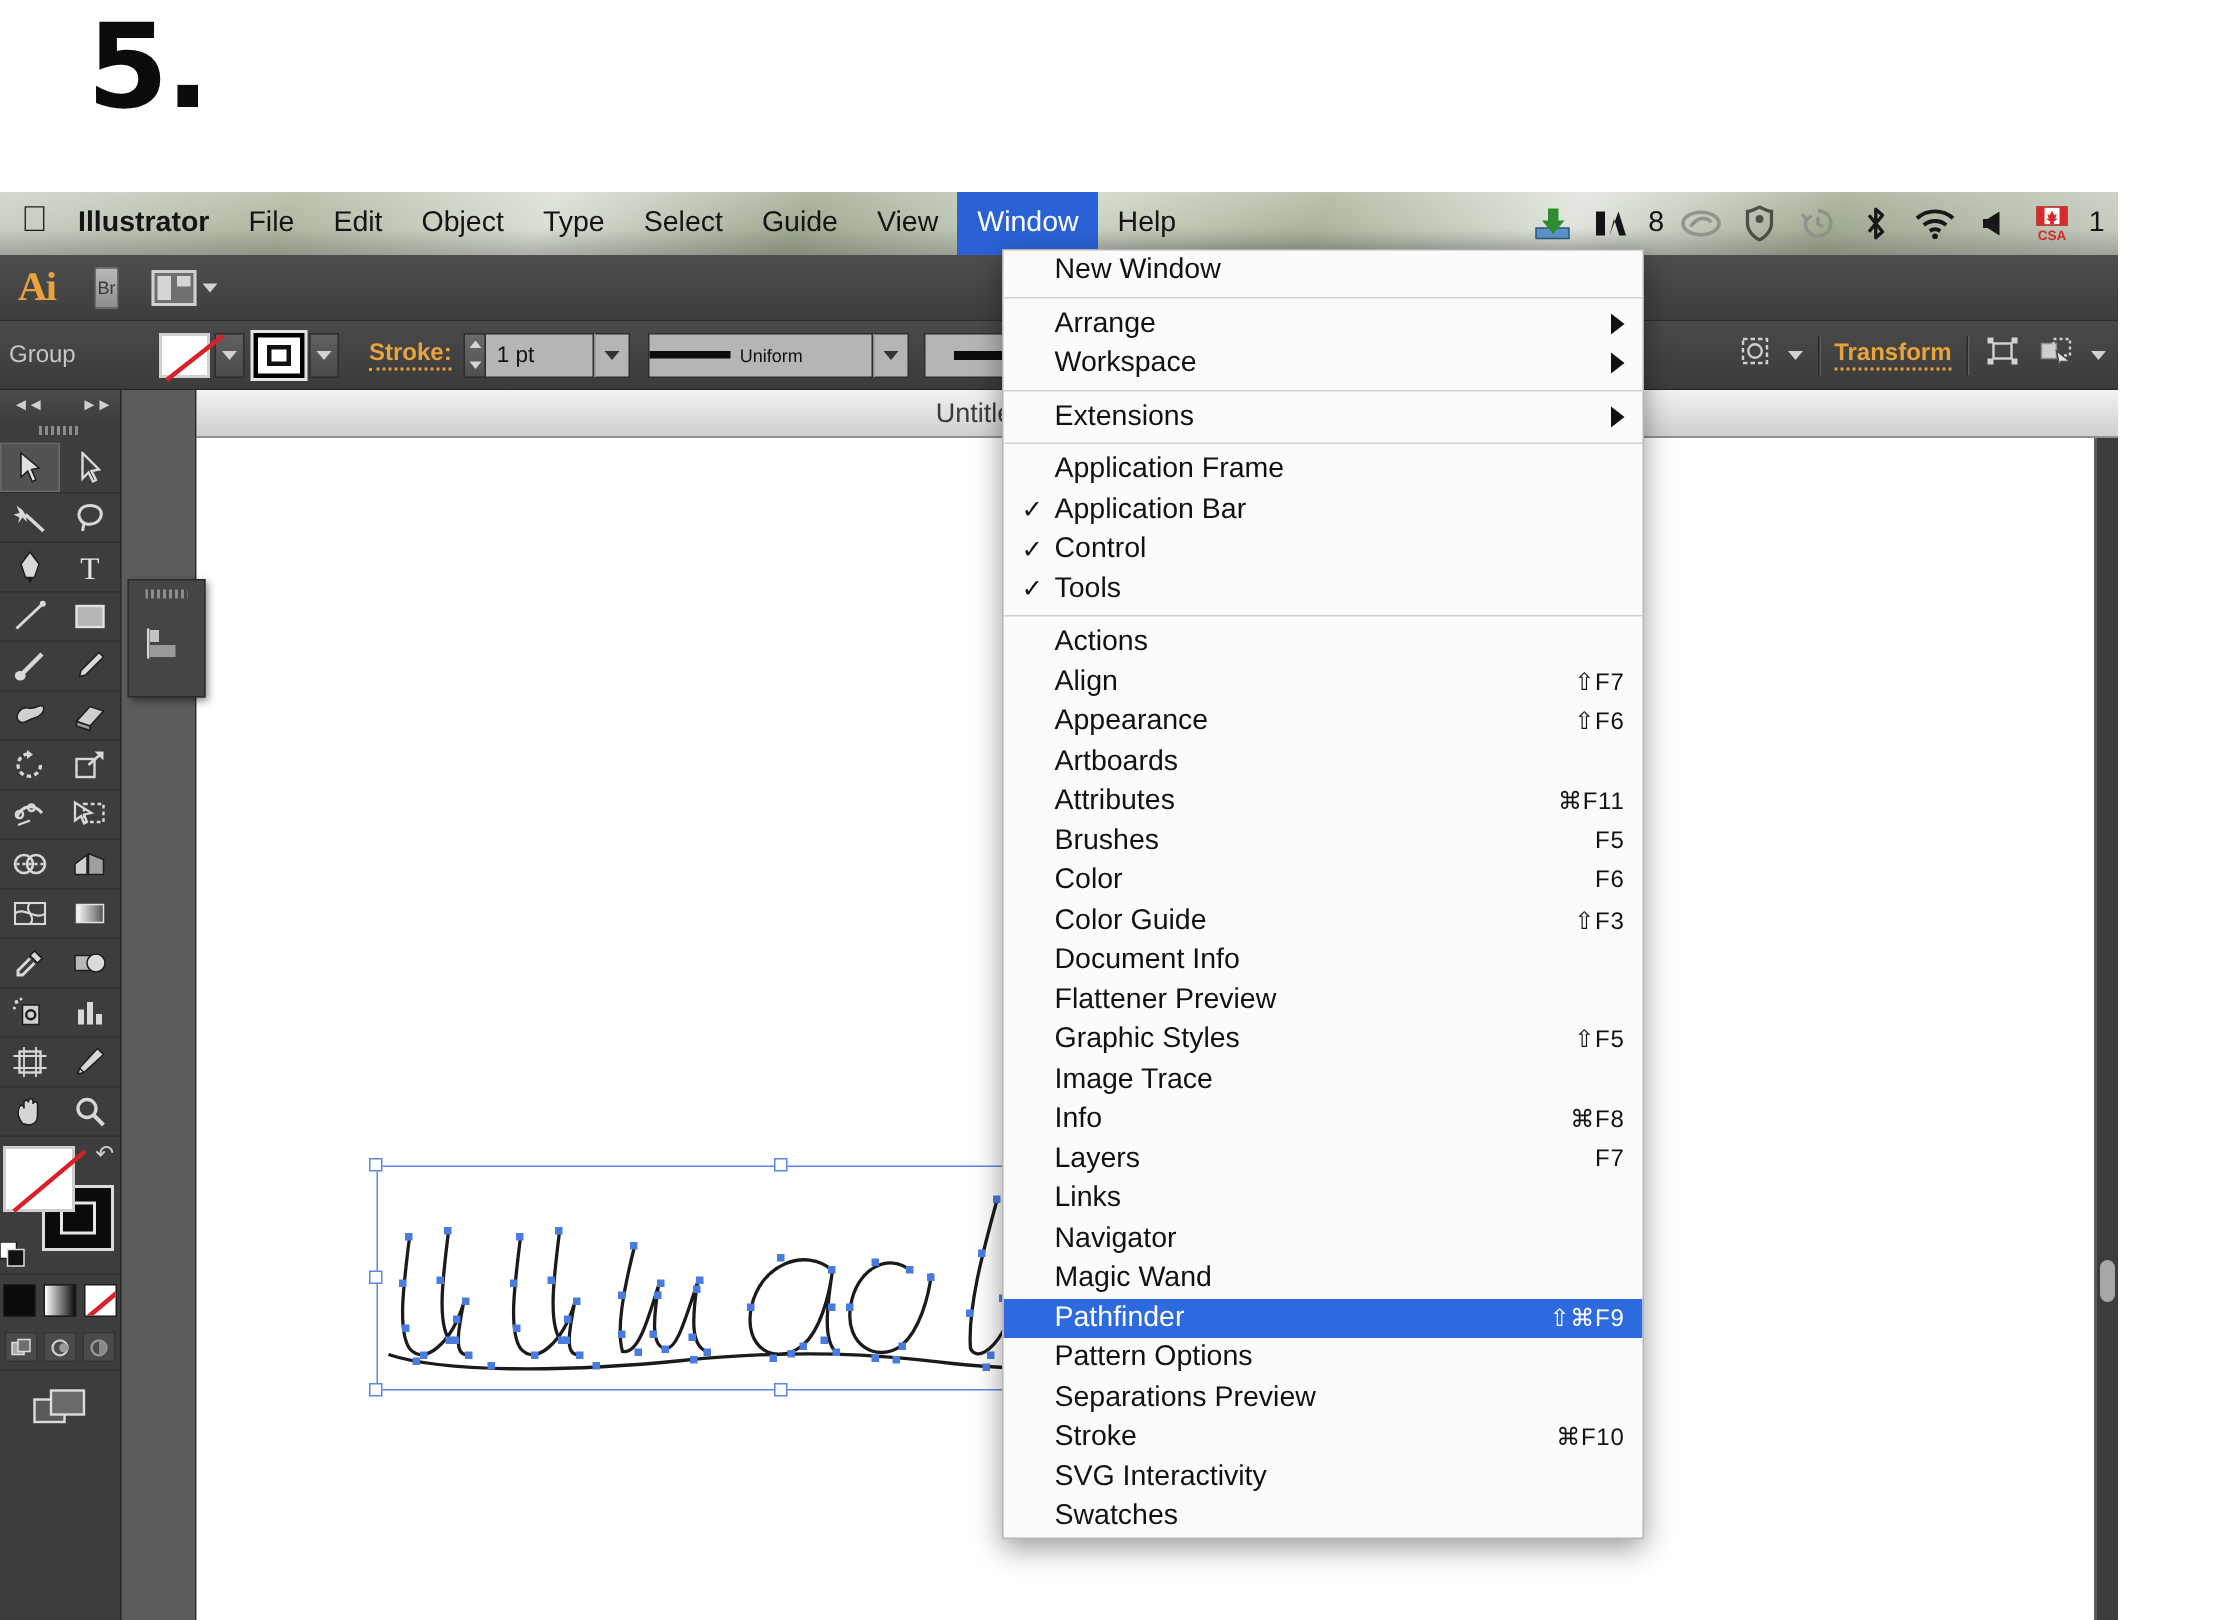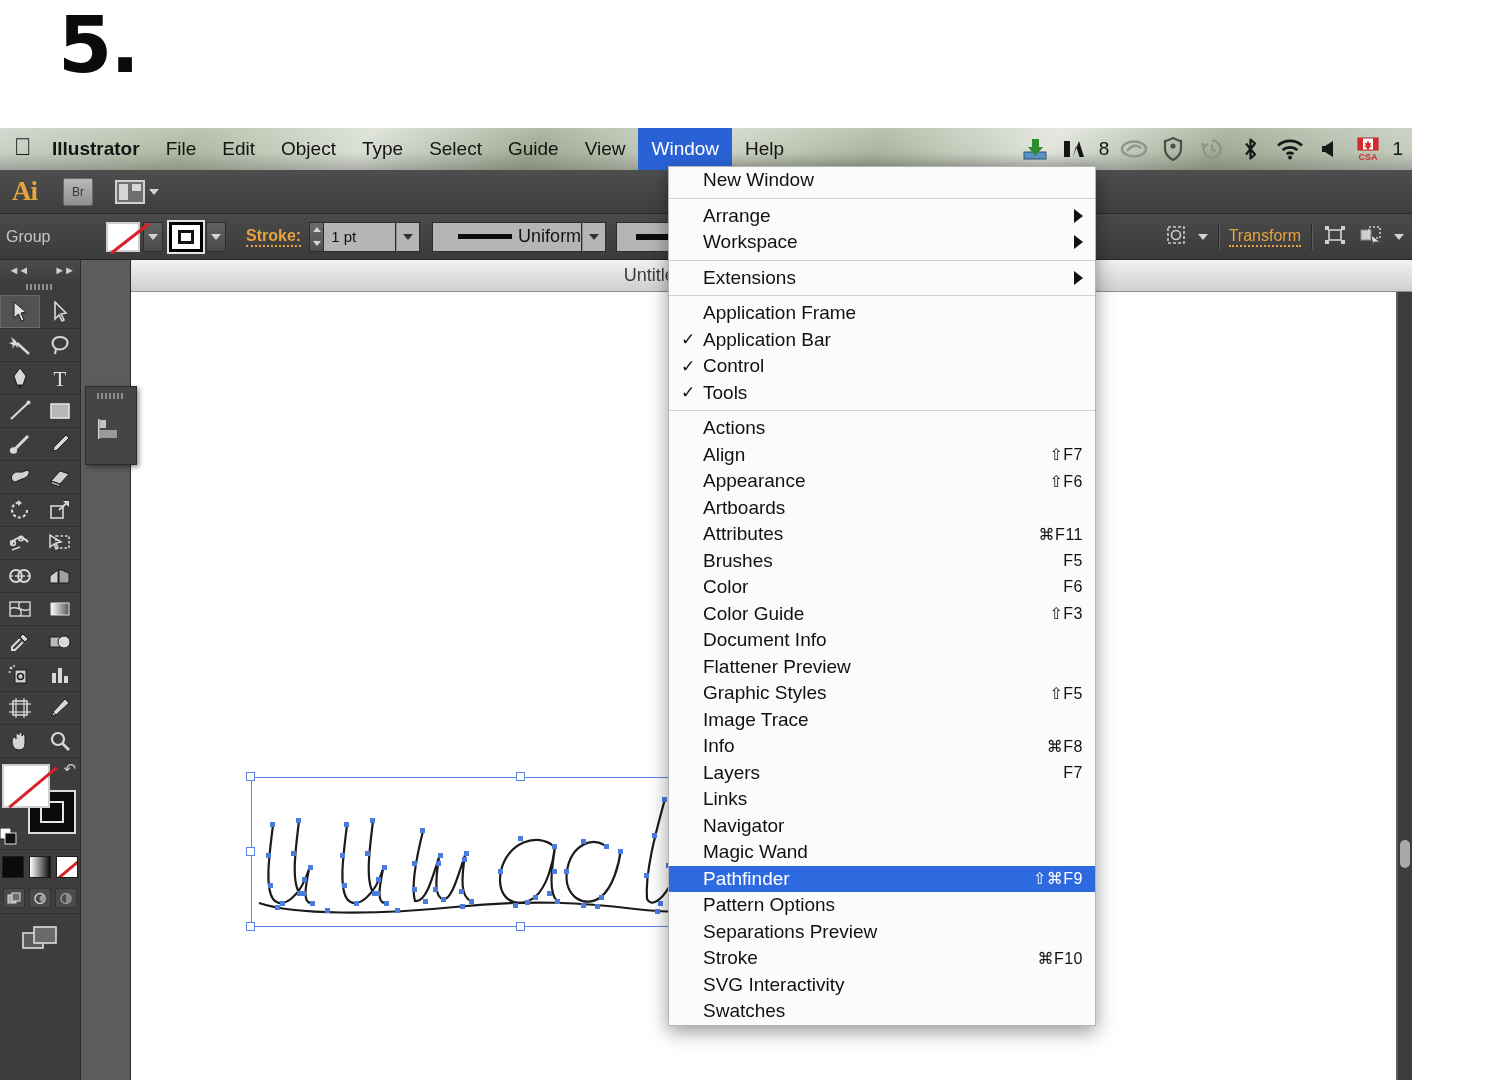--- a/index.html
+++ b/index.html
@@ -36,21 +36,21 @@
   .mb-ico { width:39px; height:42px; display:flex; align-items:center; justify-content:center; }
   .mb-ico svg { display:block; }
   .mb-txt { font-size:19px; color:#141414; padding:0 5px; }
 
   
   .appbar { position:absolute; left:0; top:42px; width:1412px; height:44px;
             background:linear-gradient(to bottom,#4e4e4e,#3e3e3e);
             border-bottom:1px solid #2b2b2b; display:flex; align-items:center; }
   .ai-logo { margin-left:12px; font-size:27px; font-weight:bold; color:#e8a33d;
              font-family:"Liberation Serif", serif; letter-spacing:-1px; }
-  .br-btn { margin-left:26px; width:30px; height:28px; border-radius:2px;
+  .br-btn { margin-left:26px; width:16px; height:28px; border-radius:2px;
             background:linear-gradient(to bottom,#b9b9b9,#8e8e8e); border:1px solid #6a6a6a;
             color:#3a3a3a; font-size:12px; display:flex; align-items:center; justify-content:center; }
   .arr-btn { margin-left:22px; display:flex; align-items:center; gap:4px; }
   .arr-glyph { width:30px; height:24px; border:2px solid #d0d0d0; background:#6f6f6f;
                position:relative; }
   .arr-glyph:before { content:""; position:absolute; left:2px; top:2px; width:9px; bottom:2px; background:#d6d6d6; }
   .arr-glyph:after  { content:""; position:absolute; left:15px; top:2px; right:2px; height:7px; background:#d6d6d6; }
   .caret { width:0;height:0;border-left:5px solid transparent;border-right:5px solid transparent;
            border-top:6px solid #d2d2d2; }
 
@@ -76,28 +76,28 @@
           align-items:center; }
   .spin i { width:0;height:0;border-left:4px solid transparent;border-right:4px solid transparent; }
   .spin i.up { border-bottom:5px solid #d6d6d6; }
   .spin i.dn { border-top:5px solid #d6d6d6; }
   .numfield { width:72px; height:30px; background:#b5b5b5; border:1px solid #2e2e2e; border-left:none;
               color:#121212; font-size:15px; display:flex; align-items:center; padding-left:7px; }
   .dropcaret { width:24px; height:30px; background:#b5b5b5; border:1px solid #2e2e2e; border-left:1px solid #8d8d8d;
                display:flex; align-items:center; justify-content:center; }
   .dropcaret .caret { border-top-color:#333; }
   .profile { width:150px; height:30px; background:#b5b5b5; border:1px solid #2e2e2e; margin-left:12px;
-             display:flex; align-items:center; justify-content:flex-end; gap:6px; color:#111; font-size:18px; }
+             display:flex; align-items:center; justify-content:flex-start; gap:6px; color:#111; font-size:12px; }
   .profile .bar { width:54px; height:5px; background:#0c0c0c; }
   .brushbox { width:150px; height:30px; background:#b5b5b5; border:1px solid #2e2e2e; margin-left:10px;
               display:flex; align-items:center; justify-content:center; }
   .brushbox .bar { width:110px; height:6px; background:#0c0c0c; }
   .ctrl-right { margin-left:auto; display:flex; align-items:center; padding-right:8px; gap:10px; }
   .ctrl-sep { width:1px; height:26px; background:#2b2b2b; box-shadow:1px 0 0 #5d5d5d; }
-  .transform-lbl { color:#e8a33d; font-size:16px; font-weight:normal; border-bottom:2px dotted #e8a33d; }
+  .transform-lbl { color:#e8a33d; font-size:16px; font-weight:bold; border-bottom:2px dotted #e8a33d; }
 
   
   .docwin { position:absolute; left:130px; top:132px; width:1282px; height:820px; background:#5c5c5c;
             border-left:1px solid #2a2a2a; }
   .doctitle { position:absolute; left:0; top:0; width:1282px; height:32px;
               background:linear-gradient(to bottom,#f2f2f2,#cfcfcf);
               border-bottom:1px solid #8e8e8e; display:flex; align-items:center; justify-content:center; }
   .doctitle span { font-size:18px; color:#3b3b3b; }
   .canvas { position:absolute; left:0; top:32px; width:1266px; height:788px; background:#fff; overflow:hidden; }
   .canvas-right-shade { position:absolute; right:0; top:32px; width:16px; height:788px; background:#5c5c5c; }

